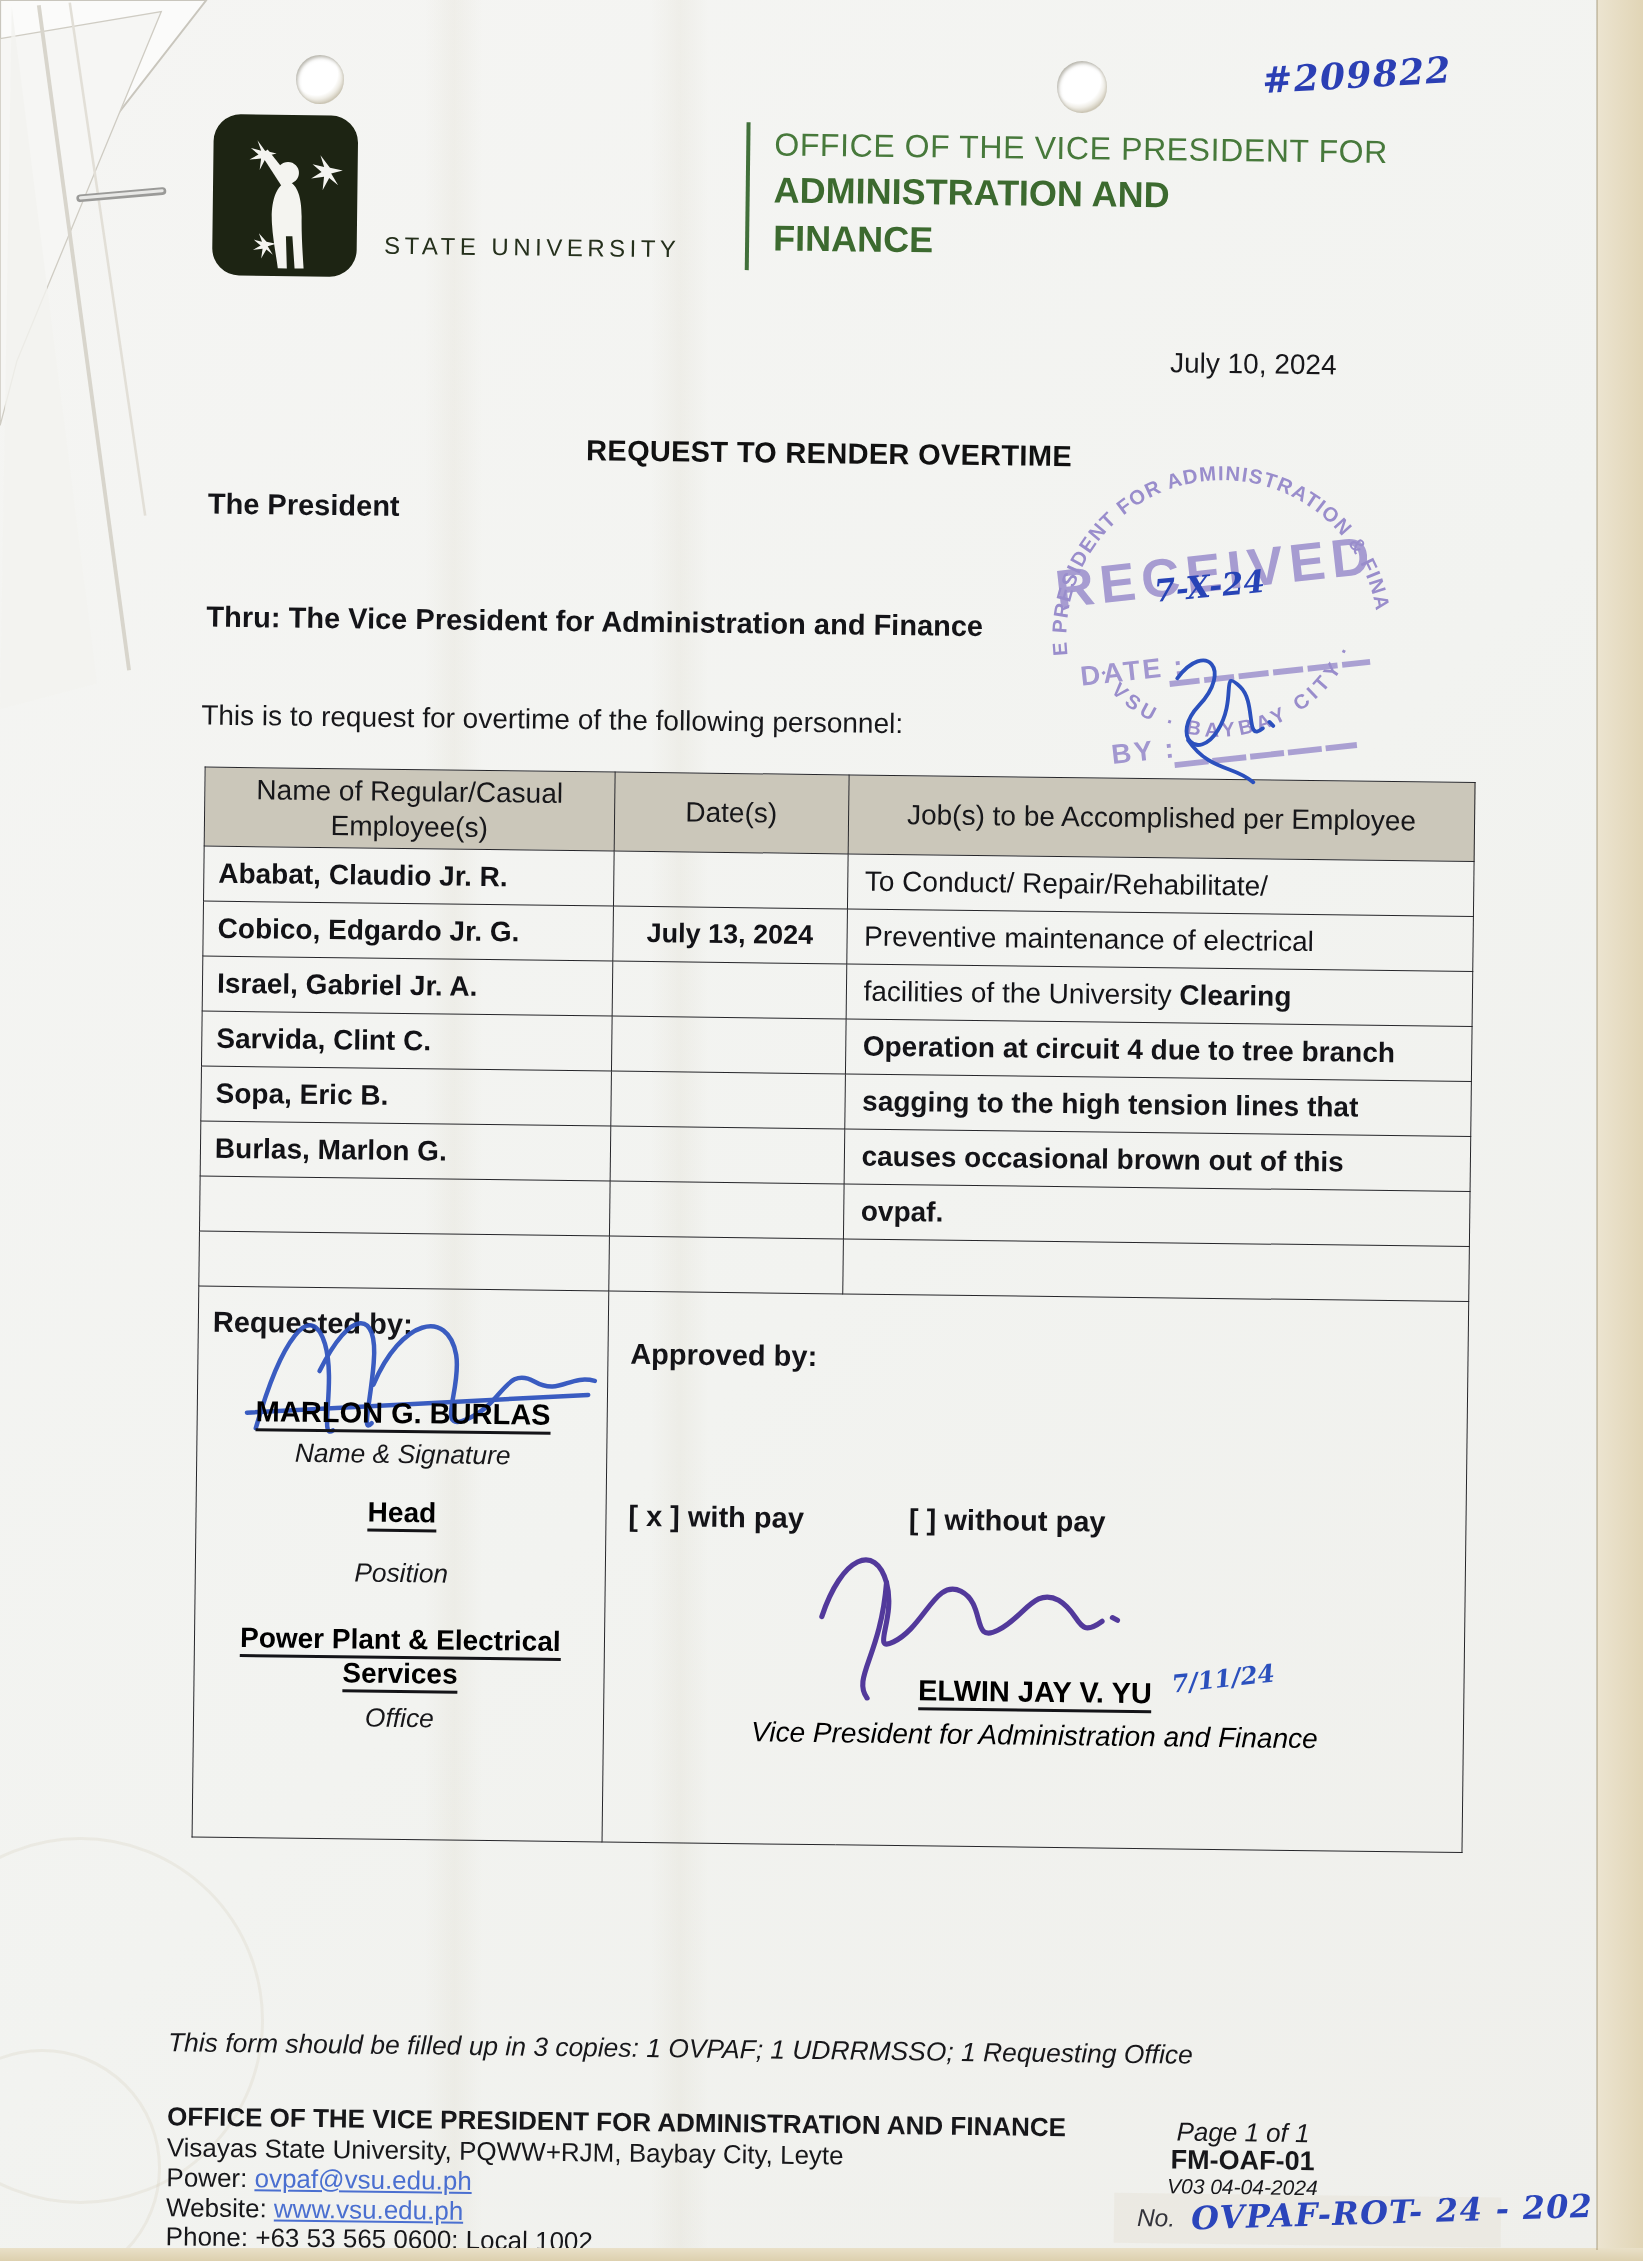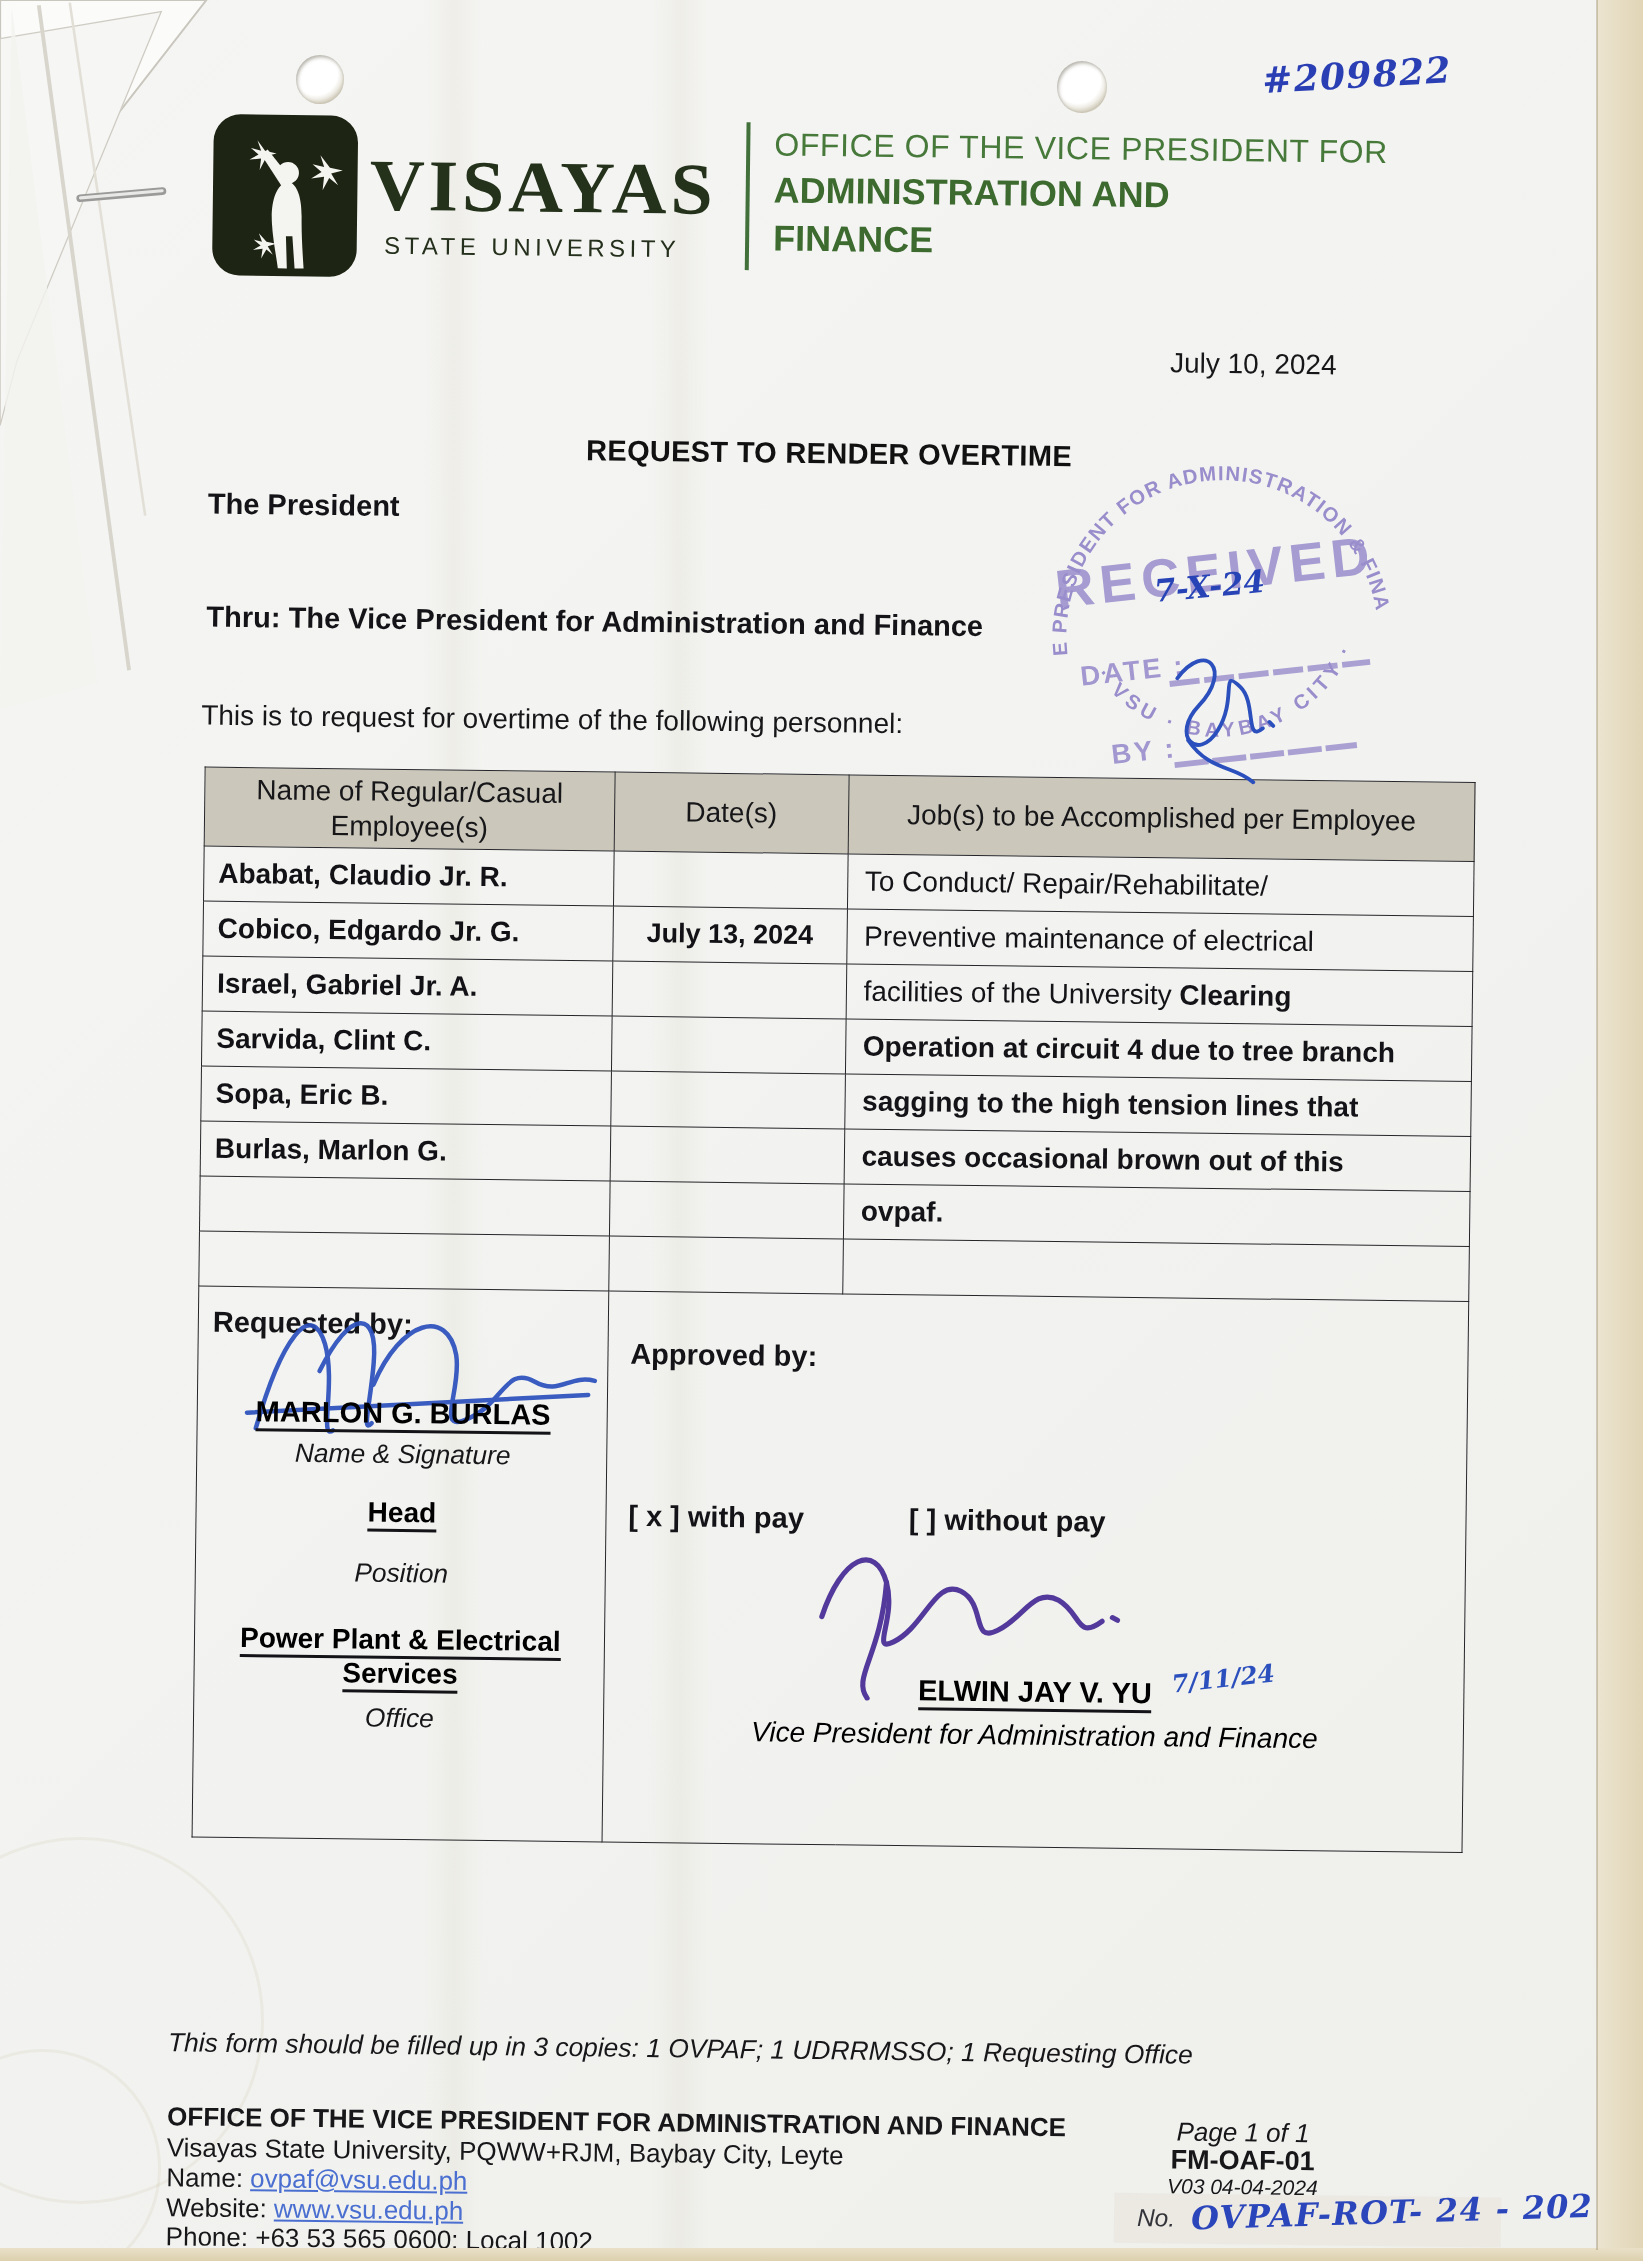--- a/index.html
+++ b/index.html
@@ -135,21 +135,20 @@
     <rect x="2" y="2" width="224" height="250" rx="42" fill="#1d2413"></rect>
     <g fill="#f4f4f0">
       <circle cx="118" cy="92" r="17"></circle>
       <path d="M118 104 C98 112 92 140 94 170 C96 198 102 224 104 240 L118 240 L116 190 L126 190 L130 240 L144 240 C142 214 140 186 140 162 C140 132 134 110 118 104 Z"></path>
       <path d="M108 112 L76 64 L86 56 L122 100 Z"></path>
       <path d="M74 46 L80 62 L64 58 L76 68 L62 76 L80 74 L78 92 L86 76 L98 86 L88 70 L104 66 L86 62 Z" transform="translate(-4,-4)"></path>
       <path d="M168 64 L174 82 L156 78 L170 90 L154 100 L174 97 L172 118 L182 99 L196 110 L185 92 L203 87 L183 83 Z"></path>
       <path d="M96 188 L101 201 L88 198 L99 207 L87 214 L102 212 L100 227 L108 213 L118 221 L110 208 L123 204 L108 201 Z" transform="translate(-22,-2)"></path>
     </g>
   </svg>
-  <div id="uni-word">VISAYAS</div>
   <div id="uni-sub">STATE UNIVERSITY</div>
   <div id="hdr-divider"></div>
   <div id="office-1">OFFICE OF THE VICE PRESIDENT FOR</div>
   <div id="office-2">ADMINISTRATION AND</div>
   <div id="office-3">FINANCE</div>
   <div id="tracking-no">#209822</div>
 
   <div id="letter-date">July 10, 2024</div>
   <div id="doc-title">REQUEST TO RENDER OVERTIME</div>
   <div id="addr-to">The President</div>
@@ -272,21 +271,21 @@
           <div id="app-title" class="center-block">Vice President for Administration and Finance</div>
         </td>
       </tr>
     </tbody>
   </table>
 
   <div id="foot-note" class="foot">This form should be filled up in 3 copies: 1 OVPAF; 1 UDRRMSSO; 1 Requesting Office</div>
   <div id="foot-office" class="foot">OFFICE OF THE VICE PRESIDENT FOR ADMINISTRATION AND FINANCE</div>
   <div id="foot-addr" class="foot">Visayas State University, PQWW+RJM, Baybay City, Leyte</div>
   <div id="foot-email" class="foot">
-    <span>Name: </span><a class="link" href="#">ovpaf@vsu.edu.ph</a>
+    <span>Power: </span><a class="link" href="#">ovpaf@vsu.edu.ph</a>
   </div>
   <div id="foot-web" class="foot">
     <span>Website: </span><a class="link" href="#">www.vsu.edu.ph</a>
   </div>
   <div id="foot-phone" class="foot">Phone: +63 53 565 0600; Local 1002</div>
 
   <div id="foot-page" class="foot">Page 1 of 1</div>
   <div id="foot-code" class="foot">FM-OAF-01</div>
   <div id="foot-ver" class="foot">V03 04-04-2024</div>
   <div id="no-bg"></div>

